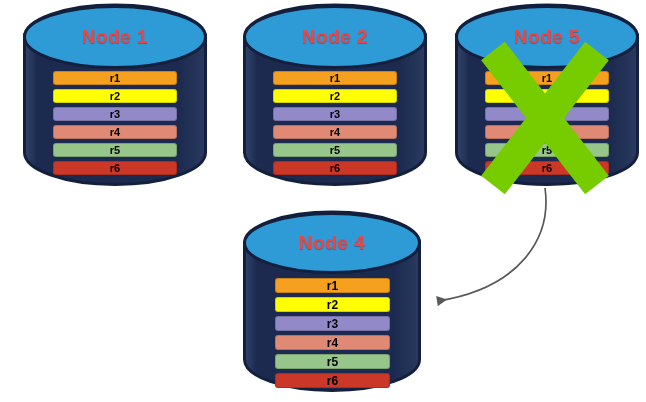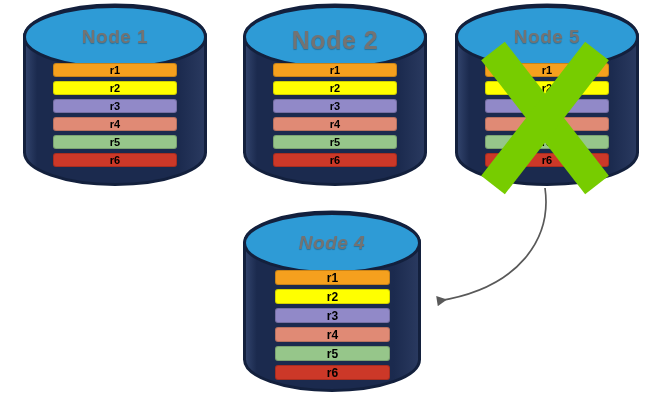--- a/index.html
+++ b/index.html
@@ -22,21 +22,21 @@
     position: absolute;
     left: 0;
     top: 0;
     overflow: visible;
   }
   .node-title {
     position: absolute;
     left: 0;
     width: 100%;
     text-align: center;
-    color: #737373;
+    color: #ef4444;
     font-weight: bold;
     font-family: "Liberation Sans", sans-serif;
     letter-spacing: 0.5px;
     text-shadow: 0 1px 1px rgba(0,0,0,0.25);
     pointer-events: none;
   }
   .rows {
     position: absolute;
   }
   .row-bar {
@@ -45,20 +45,21 @@
     box-sizing: border-box;
     border: 1px solid rgba(0,0,0,0.18);
     color: #000000;
     font-weight: bold;
     font-family: "Liberation Sans", sans-serif;
     text-align: center;
     line-height: 1;
     display: flex;
     align-items: center;
     justify-content: center;
+    margin-top: 8px;
   }
   .x-mark {
     position: absolute;
     pointer-events: none;
   }
   .arrow-layer {
     position: absolute;
     left: 0;
     top: 0;
     width: 646px;
@@ -101,21 +102,21 @@
             <linearGradient id="bodyGrad1" x1="0" y1="0" x2="1" y2="0">
               <stop offset="0%" stop-color="#33456E"></stop>
               <stop offset="7%" stop-color="#1B2A4E"></stop>
               <stop offset="85%" stop-color="#1B2A4E"></stop>
               <stop offset="100%" stop-color="#2A3A60"></stop>
             </linearGradient>
           </defs>
           <path d="M 1.5 32 L 1.5 147.5 A 90.5 32 0 0 0 182.5 147.5 L 182.5 32 A 90.5 32 0 0 0 1.5 32 Z" fill="url(#bodyGrad1)" stroke="#13203D" stroke-width="3"></path>
           <ellipse cx="92" cy="32" rx="90.5" ry="30.5" fill="#2E9BD6" stroke="#13203D" stroke-width="3"></ellipse>
         </svg>
-        <div class="node-title" style="top: 21px; font-size: 25px;">Node  2</div>
+        <div class="node-title" style="top: 21px; font-size: 19px;">Node  2</div>
         <div class="rows" style="left: 30px; top: 58px; width: 124px;">
           <div class="row-bar" style="left: 0px; top: 0px; width: 124px; height: 14px; background: rgb(245, 160, 30); font-size: 11px;">r1</div>
           <div class="row-bar" style="left: 0px; top: 18px; width: 124px; height: 14px; background: rgb(255, 255, 0); font-size: 11px;">r2</div>
           <div class="row-bar" style="left: 0px; top: 36px; width: 124px; height: 14px; background: rgb(145, 137, 200); font-size: 11px;">r3</div>
           <div class="row-bar" style="left: 0px; top: 54px; width: 124px; height: 14px; background: rgb(224, 138, 117); font-size: 11px;">r4</div>
           <div class="row-bar" style="left: 0px; top: 72px; width: 124px; height: 14px; background: rgb(150, 198, 138); font-size: 11px;">r5</div>
           <div class="row-bar" style="left: 0px; top: 90px; width: 124px; height: 14px; background: rgb(204, 56, 40); font-size: 11px;">r6</div>
         </div>
       </div>
       <div class="node" style="left: 455px; top: 5px; width: 184px; height: 181px;">
@@ -147,21 +148,21 @@
             <linearGradient id="bodyGrad3" x1="0" y1="0" x2="1" y2="0">
               <stop offset="0%" stop-color="#33456E"></stop>
               <stop offset="7%" stop-color="#1B2A4E"></stop>
               <stop offset="85%" stop-color="#1B2A4E"></stop>
               <stop offset="100%" stop-color="#2A3A60"></stop>
             </linearGradient>
           </defs>
           <path d="M 1.5 31 L 1.5 147.5 A 87.5 31 0 0 0 176.5 147.5 L 176.5 31 A 87.5 31 0 0 0 1.5 31 Z" fill="url(#bodyGrad3)" stroke="#13203D" stroke-width="3"></path>
           <ellipse cx="89" cy="31" rx="87.5" ry="29.5" fill="#2E9BD6" stroke="#13203D" stroke-width="3"></ellipse>
         </svg>
-        <div class="node-title" style="top: 20px; font-size: 19px; font-style: italic;">Node  4</div>
+        <div class="node-title" style="top: 20px; font-size: 19px;">Node  4</div>
         <div class="rows" style="left: 32px; top: 58px; width: 115px;">
           <div class="row-bar" style="left: 0px; top: 0px; width: 115px; height: 15px; background: rgb(245, 160, 30); font-size: 12px;">r1</div>
           <div class="row-bar" style="left: 0px; top: 19px; width: 115px; height: 15px; background: rgb(255, 255, 0); font-size: 12px;">r2</div>
           <div class="row-bar" style="left: 0px; top: 38px; width: 115px; height: 15px; background: rgb(145, 137, 200); font-size: 12px;">r3</div>
           <div class="row-bar" style="left: 0px; top: 57px; width: 115px; height: 15px; background: rgb(224, 138, 117); font-size: 12px;">r4</div>
           <div class="row-bar" style="left: 0px; top: 76px; width: 115px; height: 15px; background: rgb(150, 198, 138); font-size: 12px;">r5</div>
           <div class="row-bar" style="left: 0px; top: 95px; width: 115px; height: 15px; background: rgb(204, 56, 40); font-size: 12px;">r6</div>
         </div>
       </div>
     </div>

